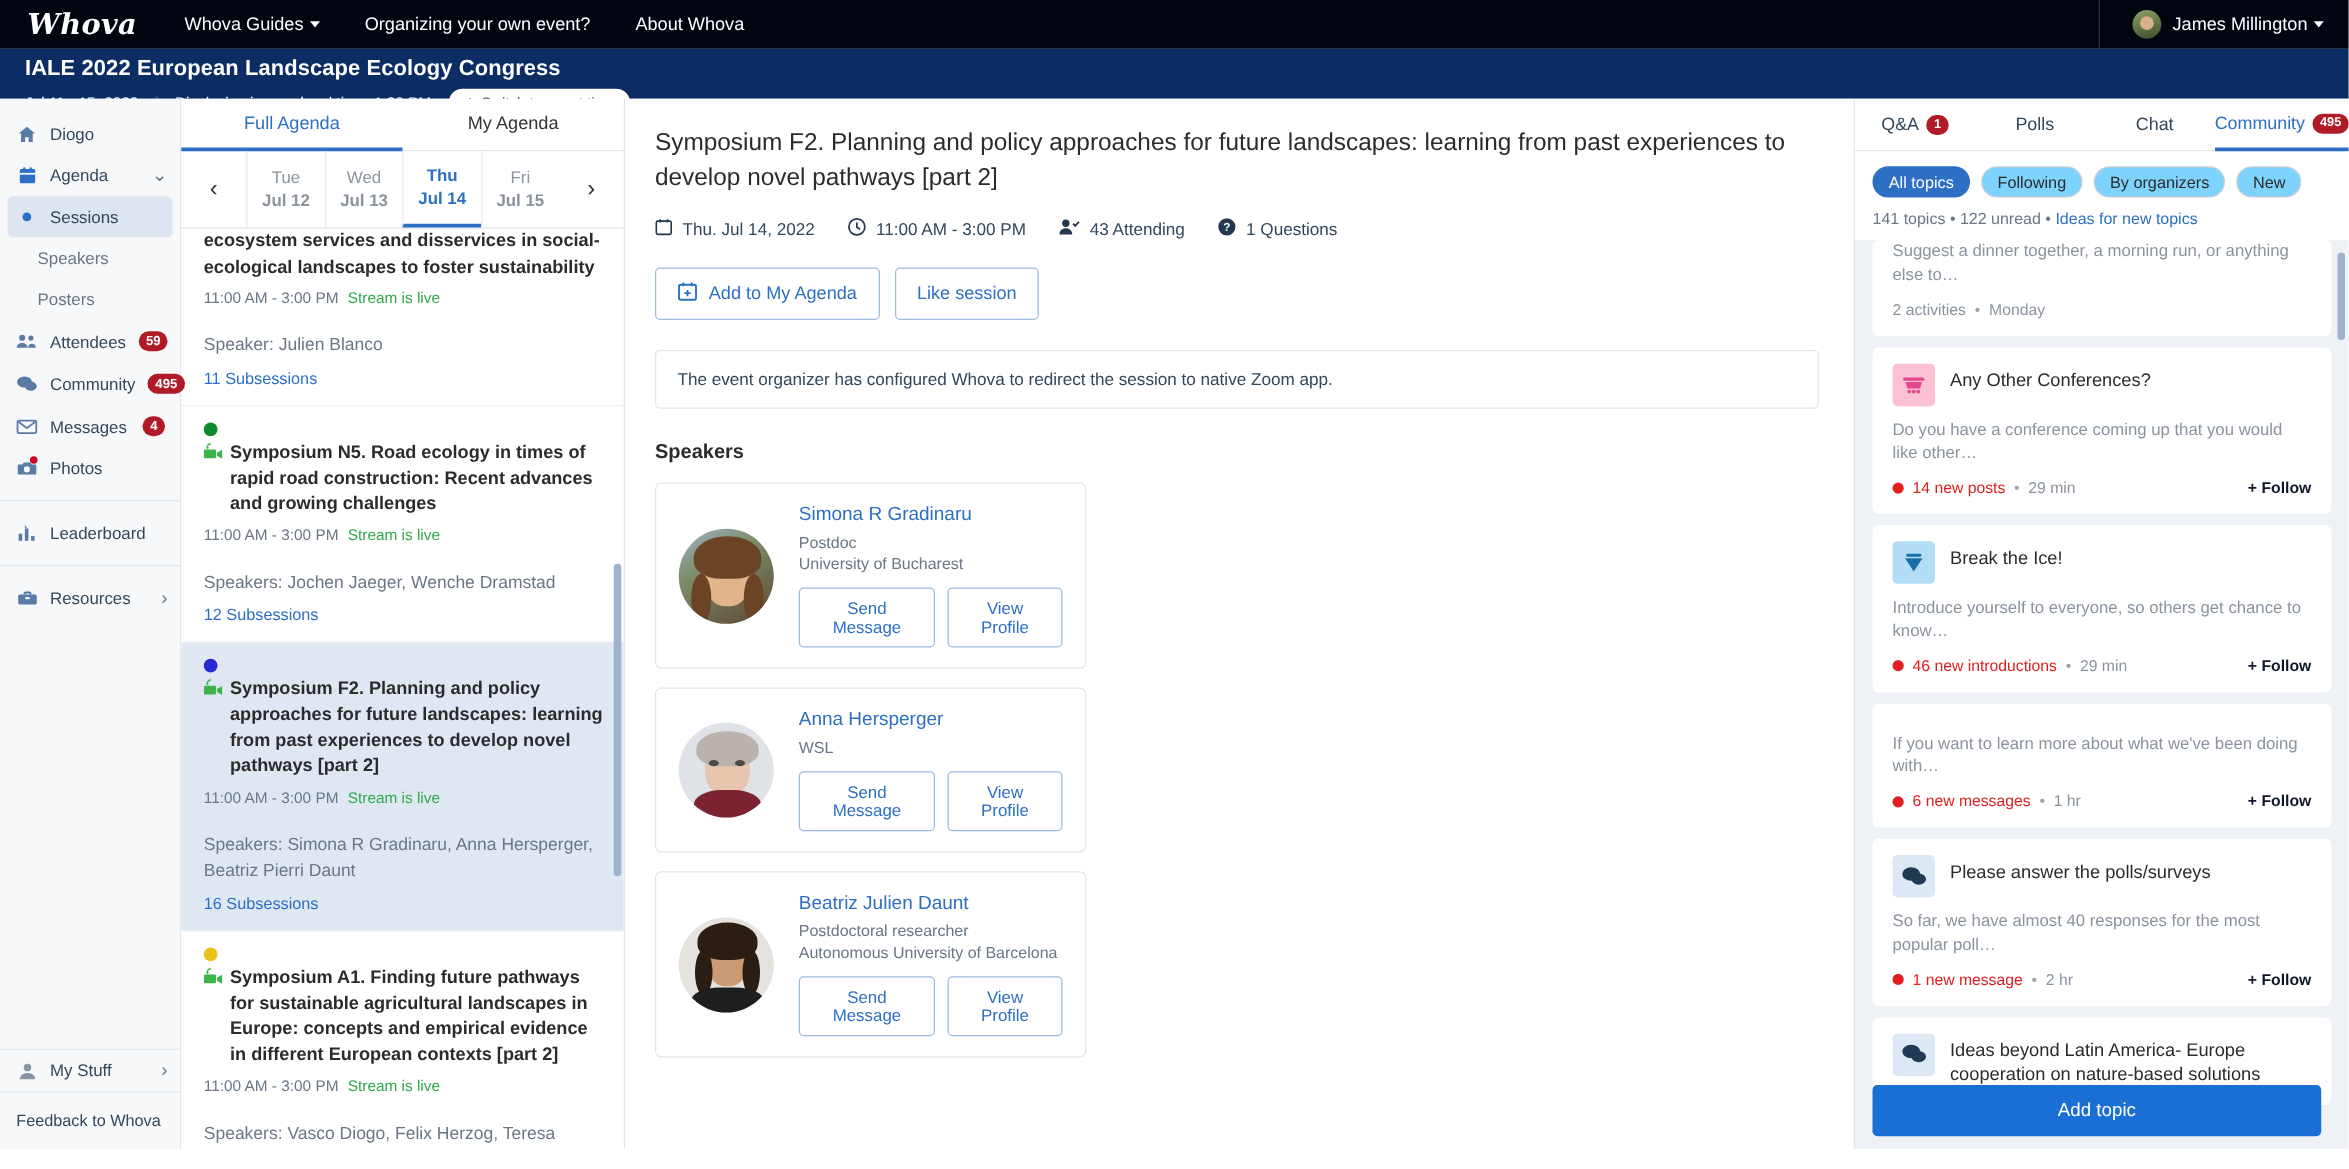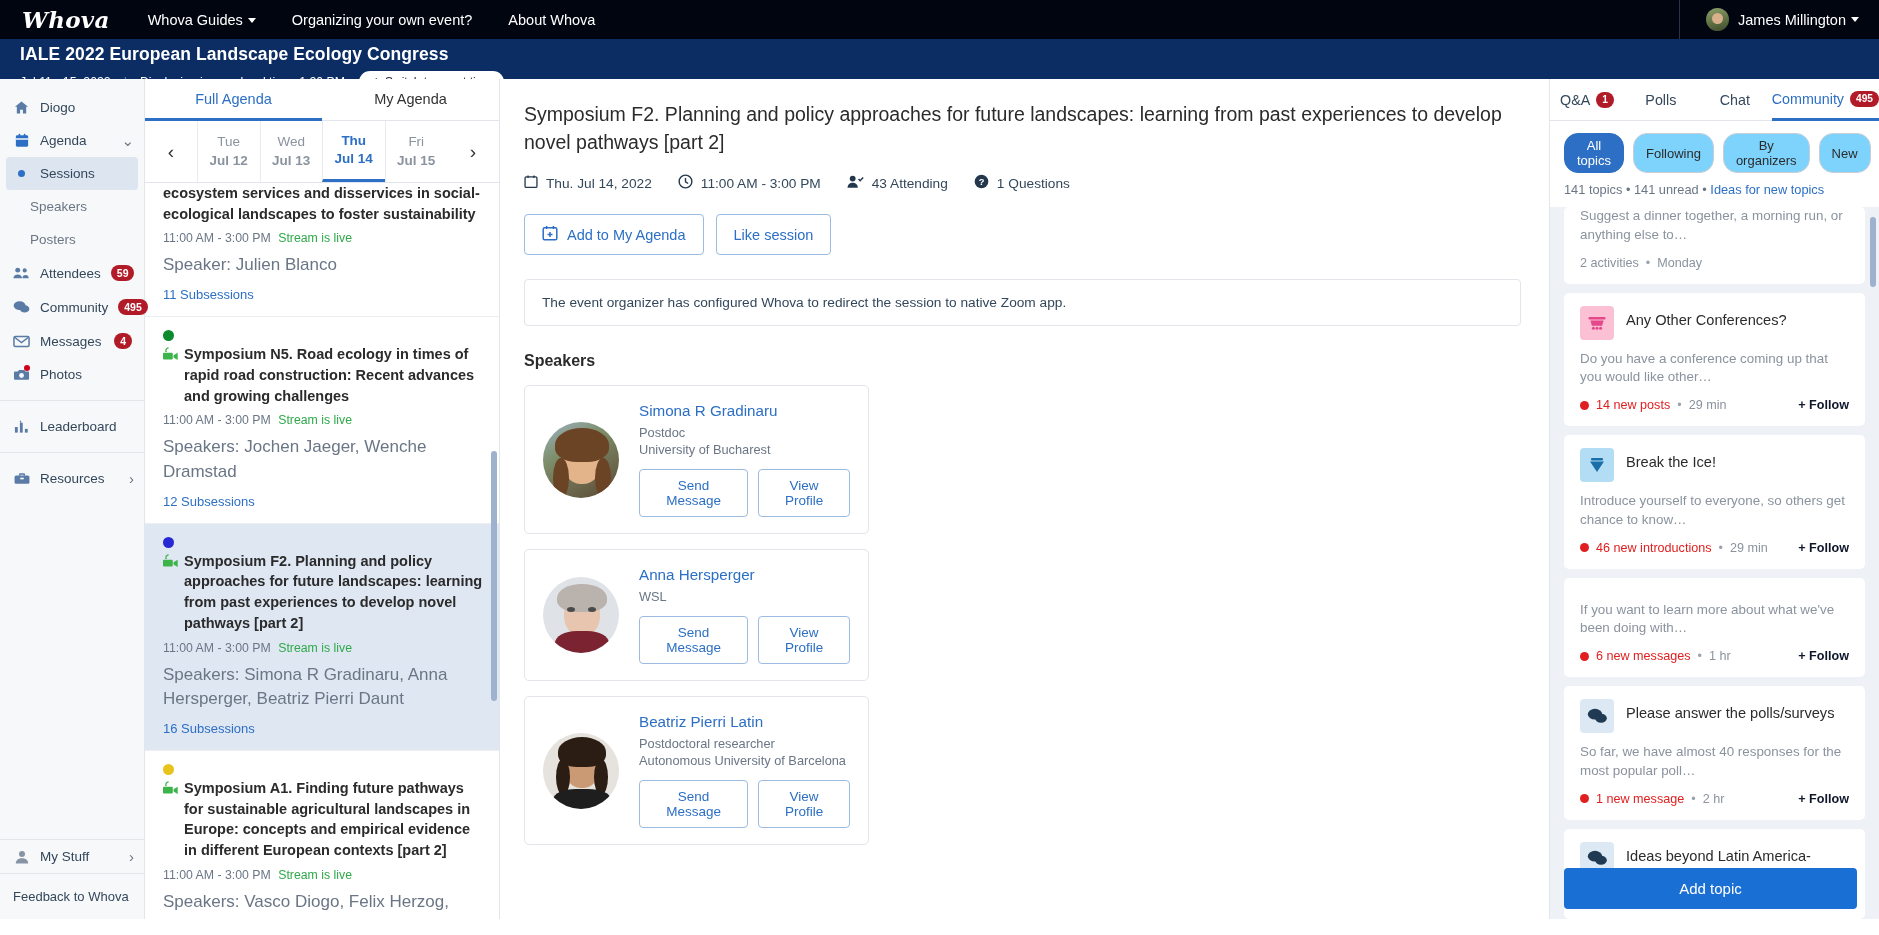--- a/index.html
+++ b/index.html
@@ -122,21 +122,21 @@
   .sess-item { padding: 13px 16px 14px 18px; border-bottom:1px solid #eceff2; cursor:pointer; }
   .sess-item.selected { background:#dfe7f3; }
   .sess-marker { width: 11px; height: 11px; border-radius: 50%; margin-bottom: 3px; }
   .sess-title {
     font-size: 14.5px; font-weight: 700; color:#2b2b2b; line-height: 1.43;
     display:flex; gap: 5px;
   }
   .cam-ico { flex:none; margin-top: 2px; }
   .sess-time { font-size: 12.3px; color:#6a7686; margin-top: 7px; }
   .live { color:#2fa94a; margin-left:4px; }
-  .sess-speakers { font-size: 17px; color:#6a7686; margin-top: 8px; line-height:1.45; }
+  .sess-speakers { font-size: 14px; color:#6a7686; margin-top: 20px; line-height:1.45; }
   .sess-subs { font-size: 13px; color:#2c6fc4; margin-top: 9px; cursor:pointer; }
   .col-scrollbar {
     position:absolute; right:2px; width:6px; border-radius:3px;
     background:#9fb2cd;
   }
 
   
   .detail-col { flex:1; padding: 22px 28px 0 24px; overflow:hidden; background:#fff; }
   .detail-title { font-size: 19.5px; color:#2b2b2b; line-height: 1.42; font-weight:400; }
   .meta-row { display:flex; align-items:center; gap: 26px; margin-top: 18px; font-size: 13.7px; color:#33475b; }
@@ -161,21 +161,21 @@
   .spk-role { font-size: 12.8px; color:#6a7686; margin-top: 6px; }
   .spk-org { font-size: 12.8px; color:#6a7686; margin-top: 2px; }
   .spk-btns { display:flex; gap: 10px; margin-top: 12px; }
   .btn-sm {
     border: 1px solid #9cbbe0; border-radius: 4px; color:#2c6fc4; background:#fff;
     font-size: 13.5px; padding: 8px 13px; cursor:pointer; font-family: inherit;
   }
 
   
   .right-col {
-    width: 330px; flex:none; border-left:1px solid #e2e5e9;
+    width: 396px; flex:none; border-left:1px solid #e2e5e9;
     display:flex; flex-direction:column; background:#fff; position:relative;
   }
   .rt-tabs { display:flex; border-bottom:1px solid #e2e5e9; }
   .rt-tab {
     flex:1; text-align:center; padding: 12px 0 11px; font-size: 14.3px;
     color:#33475b; cursor:pointer; display:flex; align-items:center;
     justify-content:center; gap:6px;
   }
   .rt-tab.active { color:#2c6fc4; border-bottom:3px solid #2c6fc4; margin-bottom:-1px; }
   .rt-badge {
@@ -580,21 +580,21 @@
 
     <div class="spk-card">
       <div class="spk-photo" style="background:#e6e2dd;">
         <span style="position:absolute;left:22px;top:13px;width:34px;height:42px;border-radius:50% 50% 45% 45%;background:#c99a74;"></span>
         <span style="position:absolute;left:15px;top:4px;width:48px;height:30px;border-radius:50% 50% 40% 40%;background:#2b1d13;"></span>
         <span style="position:absolute;left:13px;top:26px;width:14px;height:36px;border-radius:50%;background:#2b1d13;"></span>
         <span style="position:absolute;left:51px;top:26px;width:14px;height:36px;border-radius:50%;background:#2b1d13;"></span>
         <span style="position:absolute;left:10px;top:56px;width:58px;height:26px;border-radius:40% 40% 0 0;background:#1e1e1e;"></span>
       </div>
       <div>
-        <div class="spk-name">Beatriz Pierri Latin</div>
+        <div class="spk-name">Beatriz Julien Daunt</div>
         <div class="spk-role">Postdoctoral researcher</div>
         <div class="spk-org">Autonomous University of Barcelona</div>
         <div class="spk-btns">
           <button class="btn-sm">Send Message</button>
           <button class="btn-sm">View Profile</button>
         </div>
       </div>
     </div>
   </div>
 
@@ -615,21 +615,21 @@
     <div class="pill-row">
       <button class="pill active">All topics</button>
       <button class="pill">Following</button>
       <button class="pill">By organizers</button>
       <button class="pill">New</button>
     </div>
 
     <div class="topic-stats">
       <span>141 topics</span>
       <span> • </span>
-      <span>141 unread</span>
+      <span>122 unread</span>
       <span> • </span>
       <span class="lnk">Ideas for new topics</span>
     </div>
 
     <div class="topic-scroll">
 
       <div class="topic-card" style="padding-top:0;margin-top:0;">
         <div class="topic-desc" style="margin-top:0;">Suggest a dinner together, a morning run, or anything else to…</div>
         <div class="topic-foot">
           <span class="foot-time">2 activities</span>

